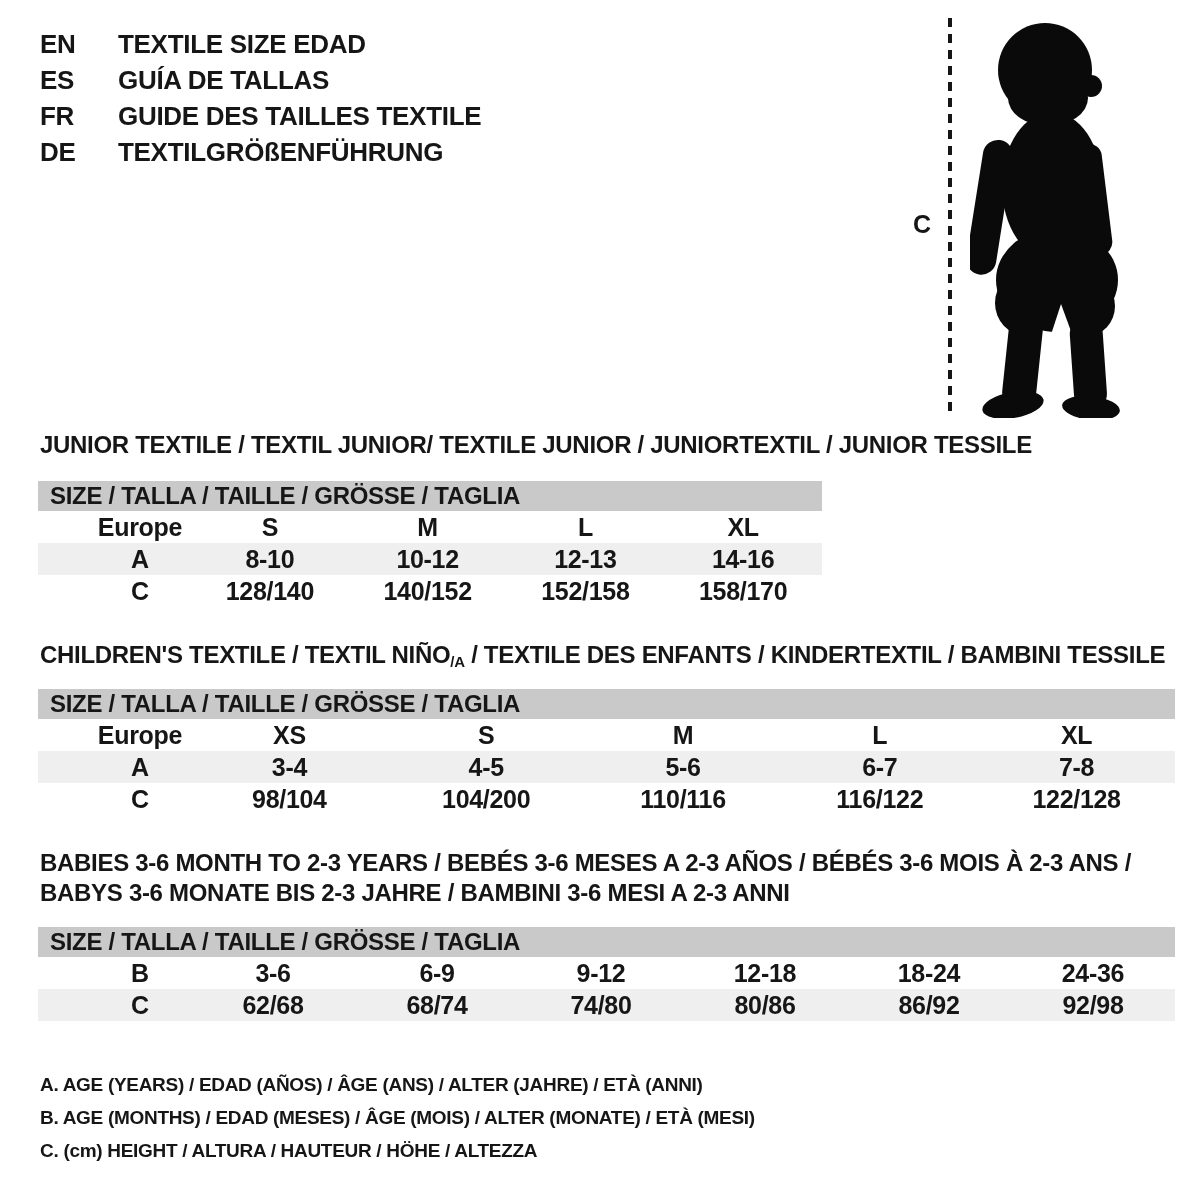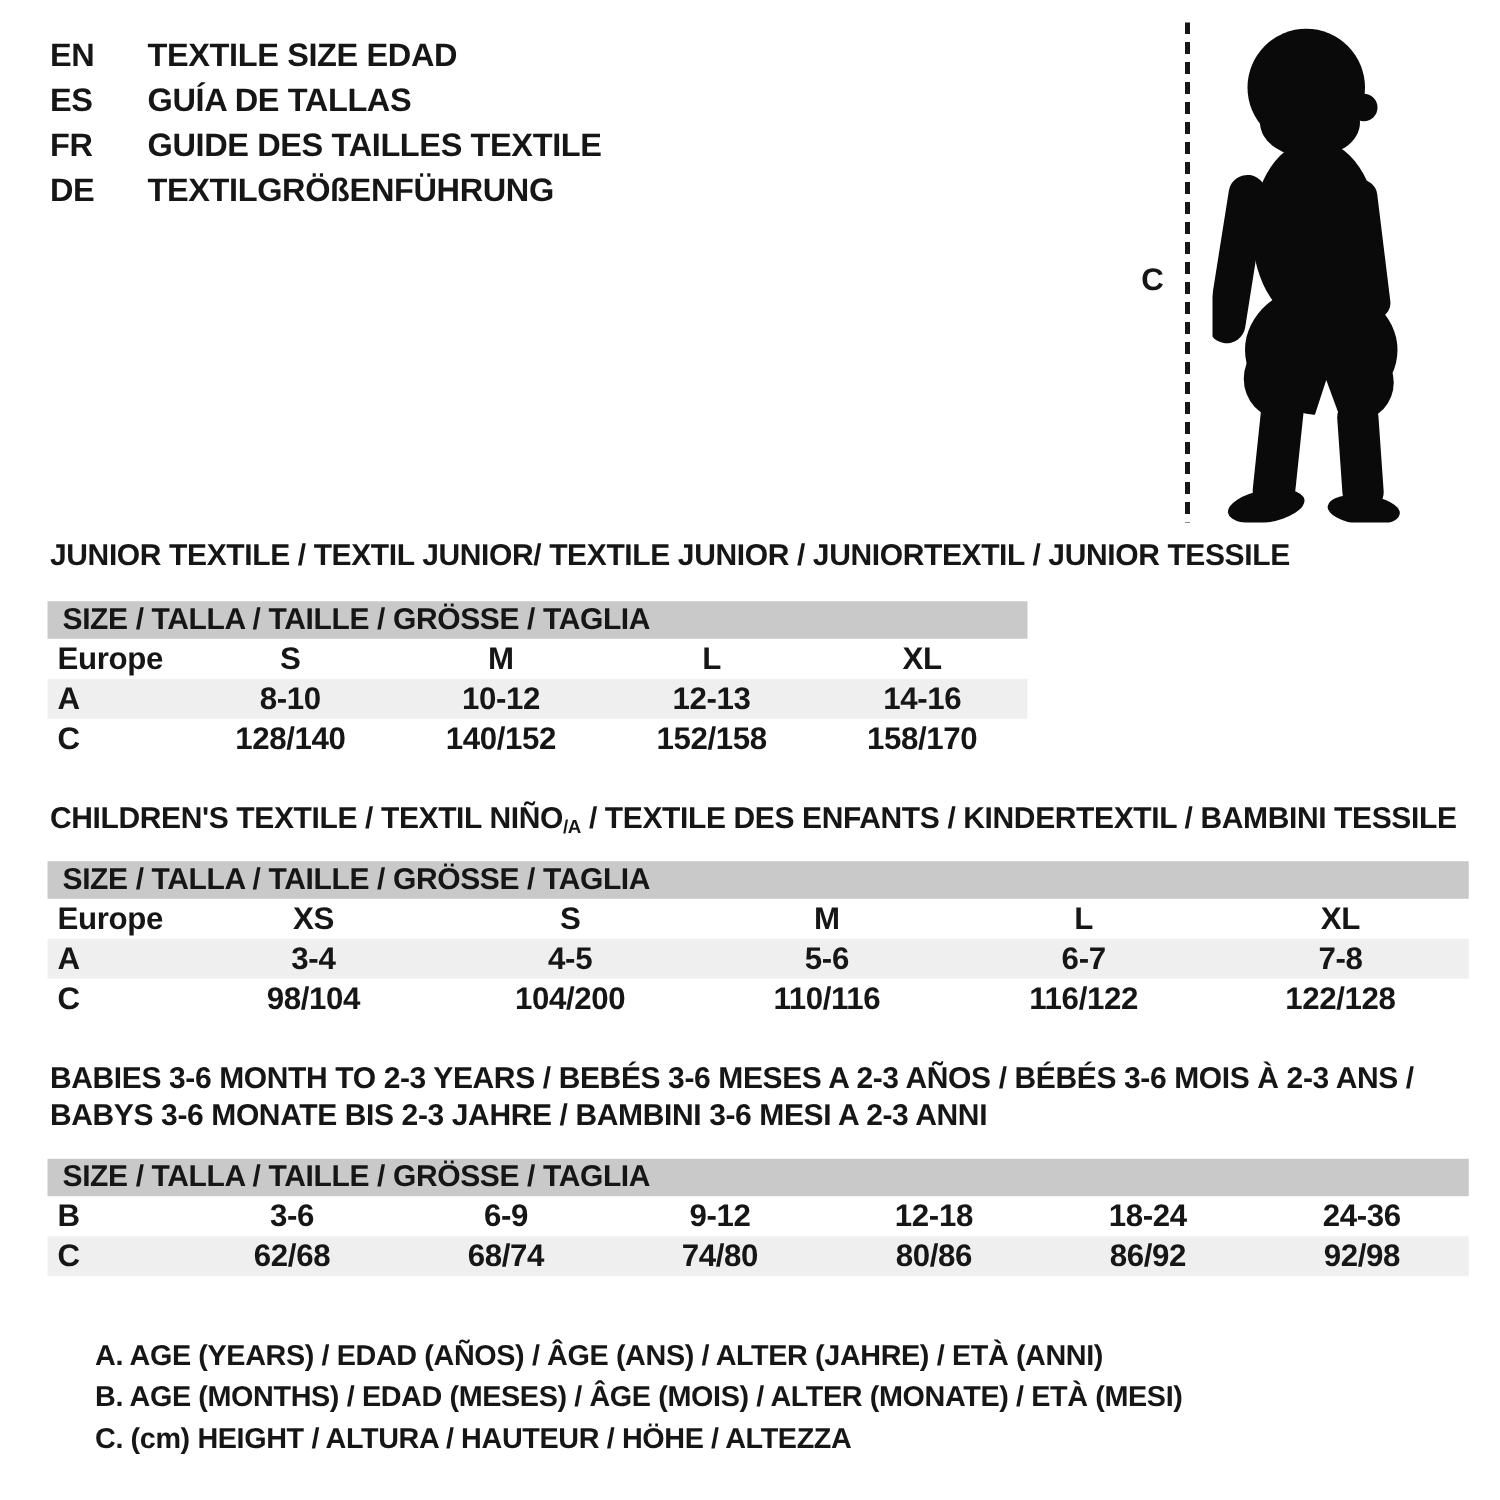--- a/index.html
+++ b/index.html
@@ -44,26 +44,26 @@
   .tbl-children { top: 689px; width: 1137px; }
   .tbl-babies   { top: 927px; width: 1137px; }
 
   .t-head {
     height: 30px; display: flex; align-items: center;
     background: var(--header-bg, #c9c9c9);
     padding-left: 12px; font-size: 24px;
   }
   .t-row { display: flex; height: 32px; align-items: center; font-size: 25px; }
   .t-row.shade { background: var(--shade-bg, #efefef); }
-  .t-label { flex: 0 0 110px; width: 110px; padding-left: 8px; box-sizing: border-box; text-align: left; }
+  .t-label { flex: 0 0 110px; width: 110px; padding-left: 8px; box-sizing: border-box; text-align: center; margin-left: 43px; }
   .t-cell { flex: 1 1 0; text-align: center; }
 
   
   .legend { position: absolute; left: 40px; top: 1068px; }
-  .legend-row { height: 33px; display: flex; align-items: center; font-size: 23px; white-space: nowrap; margin-left: 36px; }
+  .legend-row { height: 33px; display: flex; align-items: center; font-size: 19px; white-space: nowrap; }
 </style>
 </head>
 <body>
 
 <div class="page">
 
   <div class="lang-block">
     <div class="lang-row">
       <span class="lang-code">EN</span>
       <span class="lang-title">TEXTILE SIZE EDAD</span>

